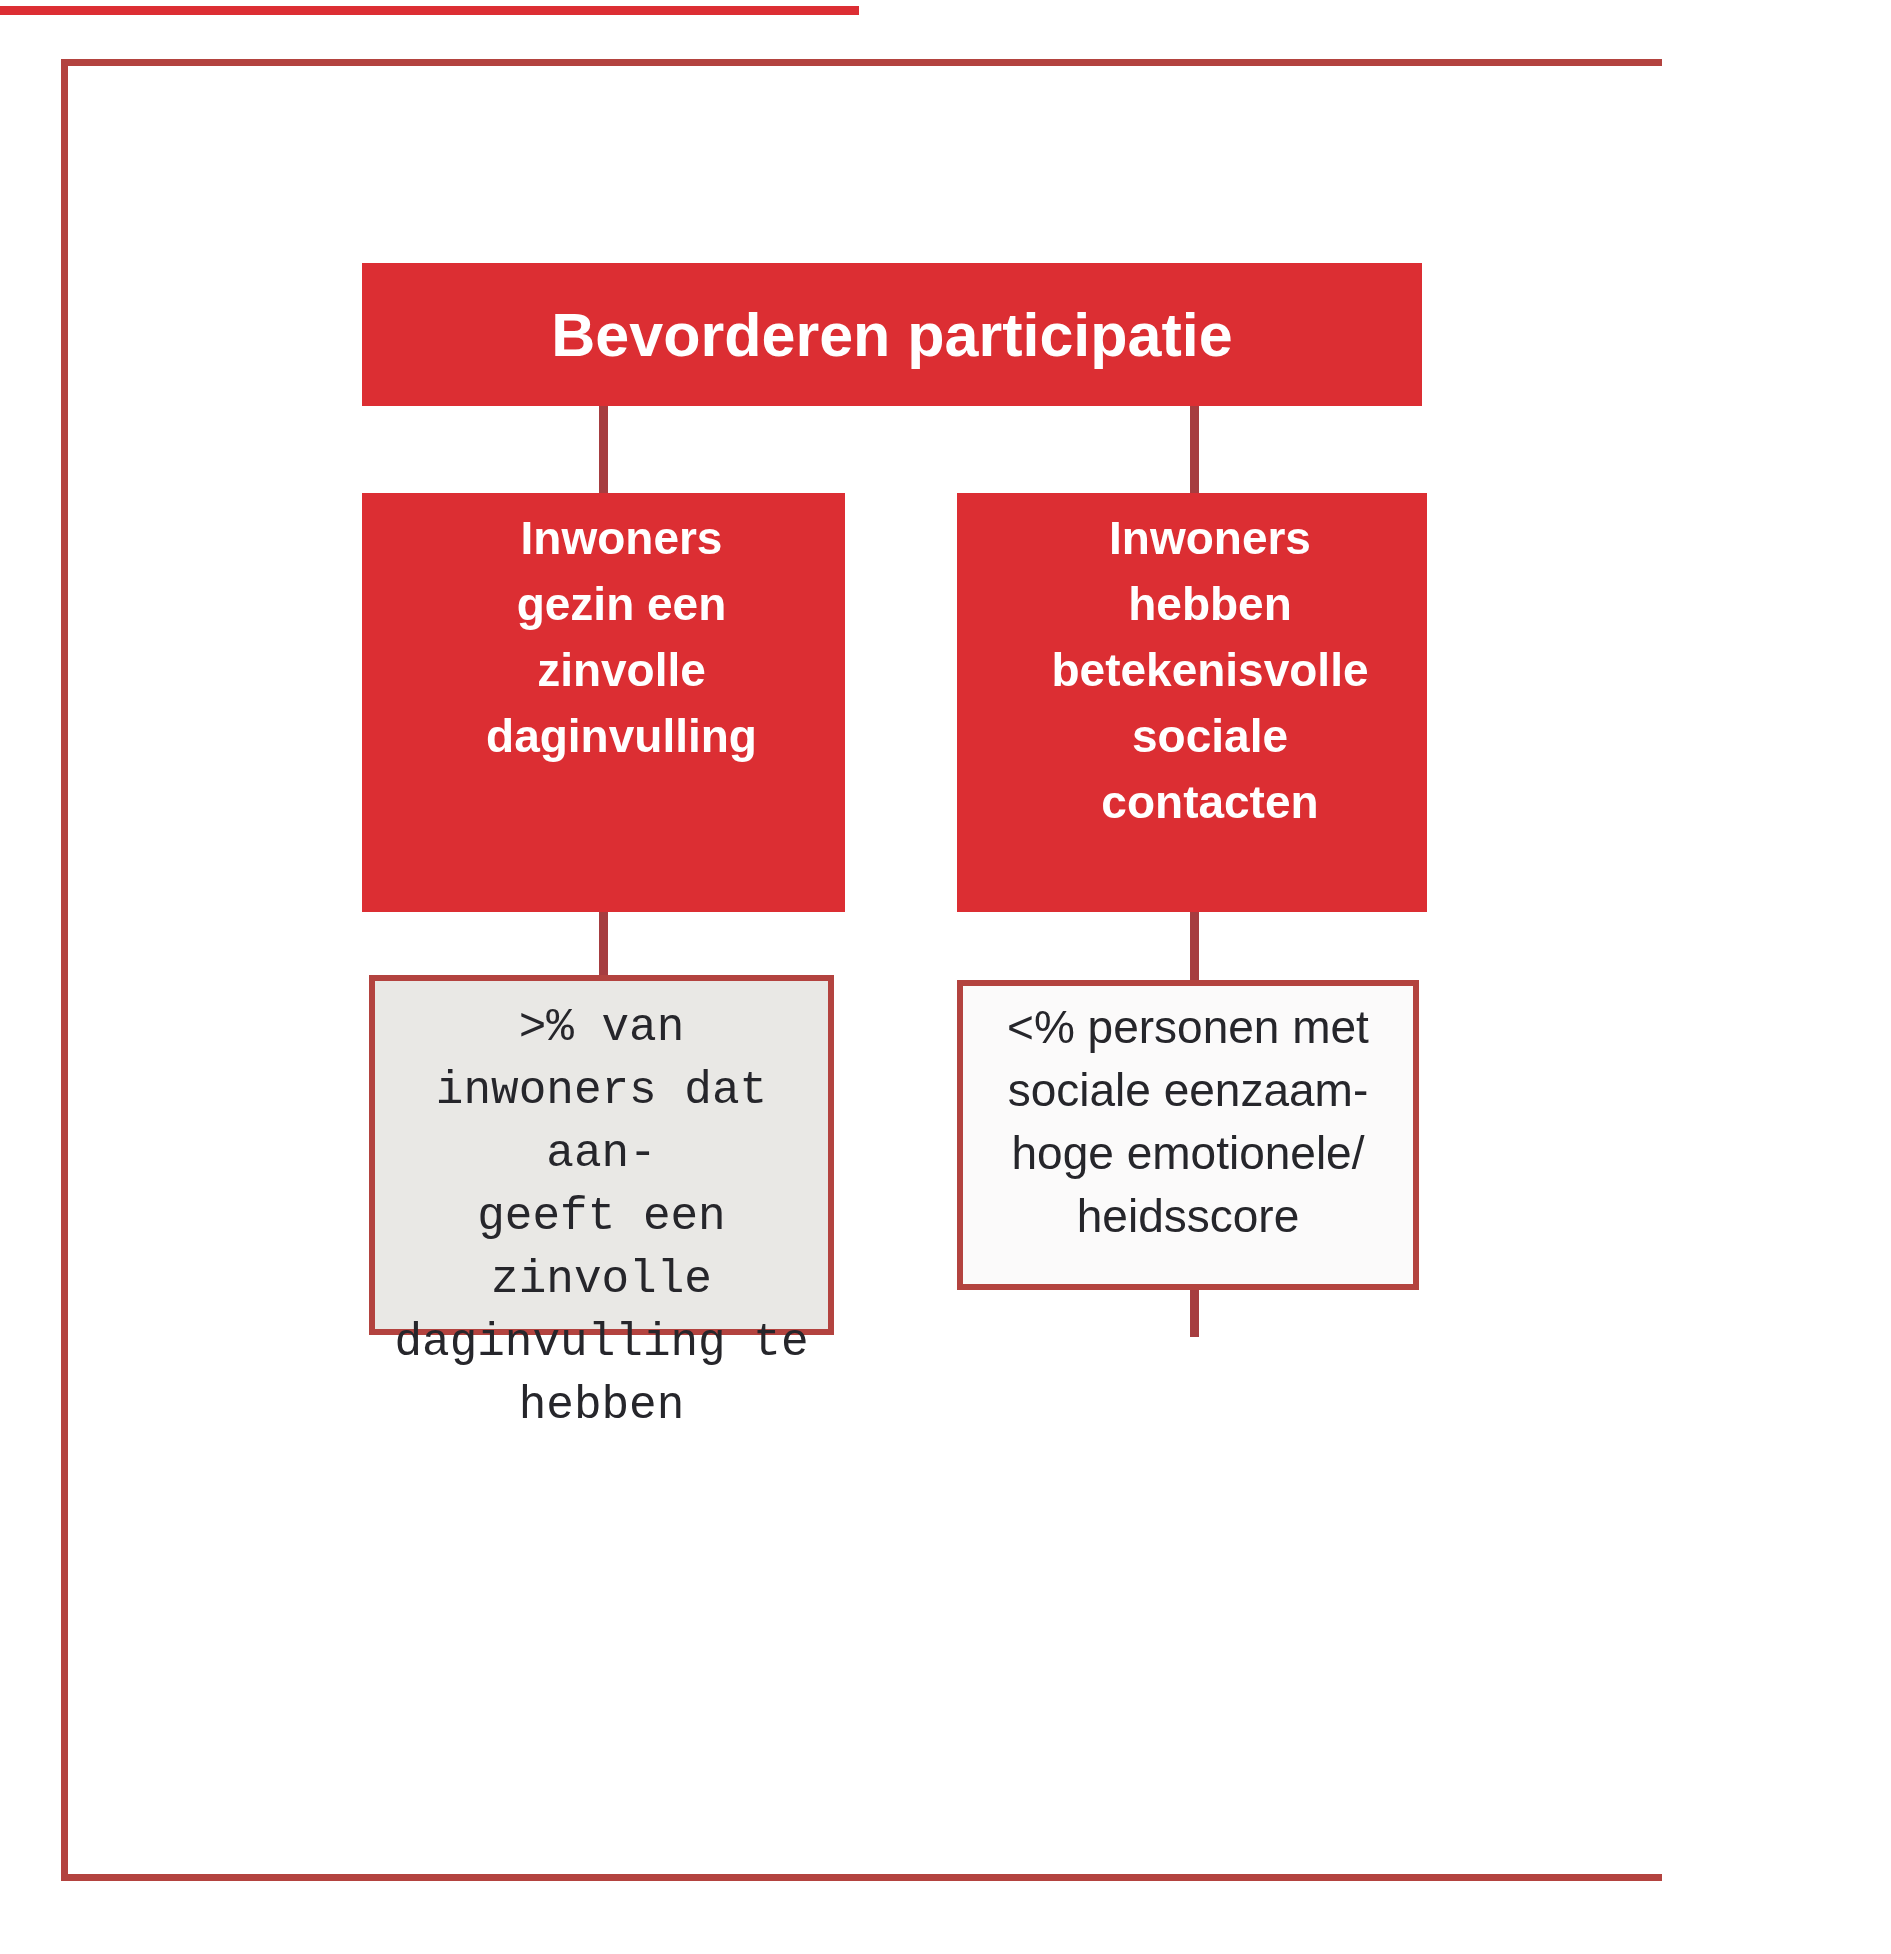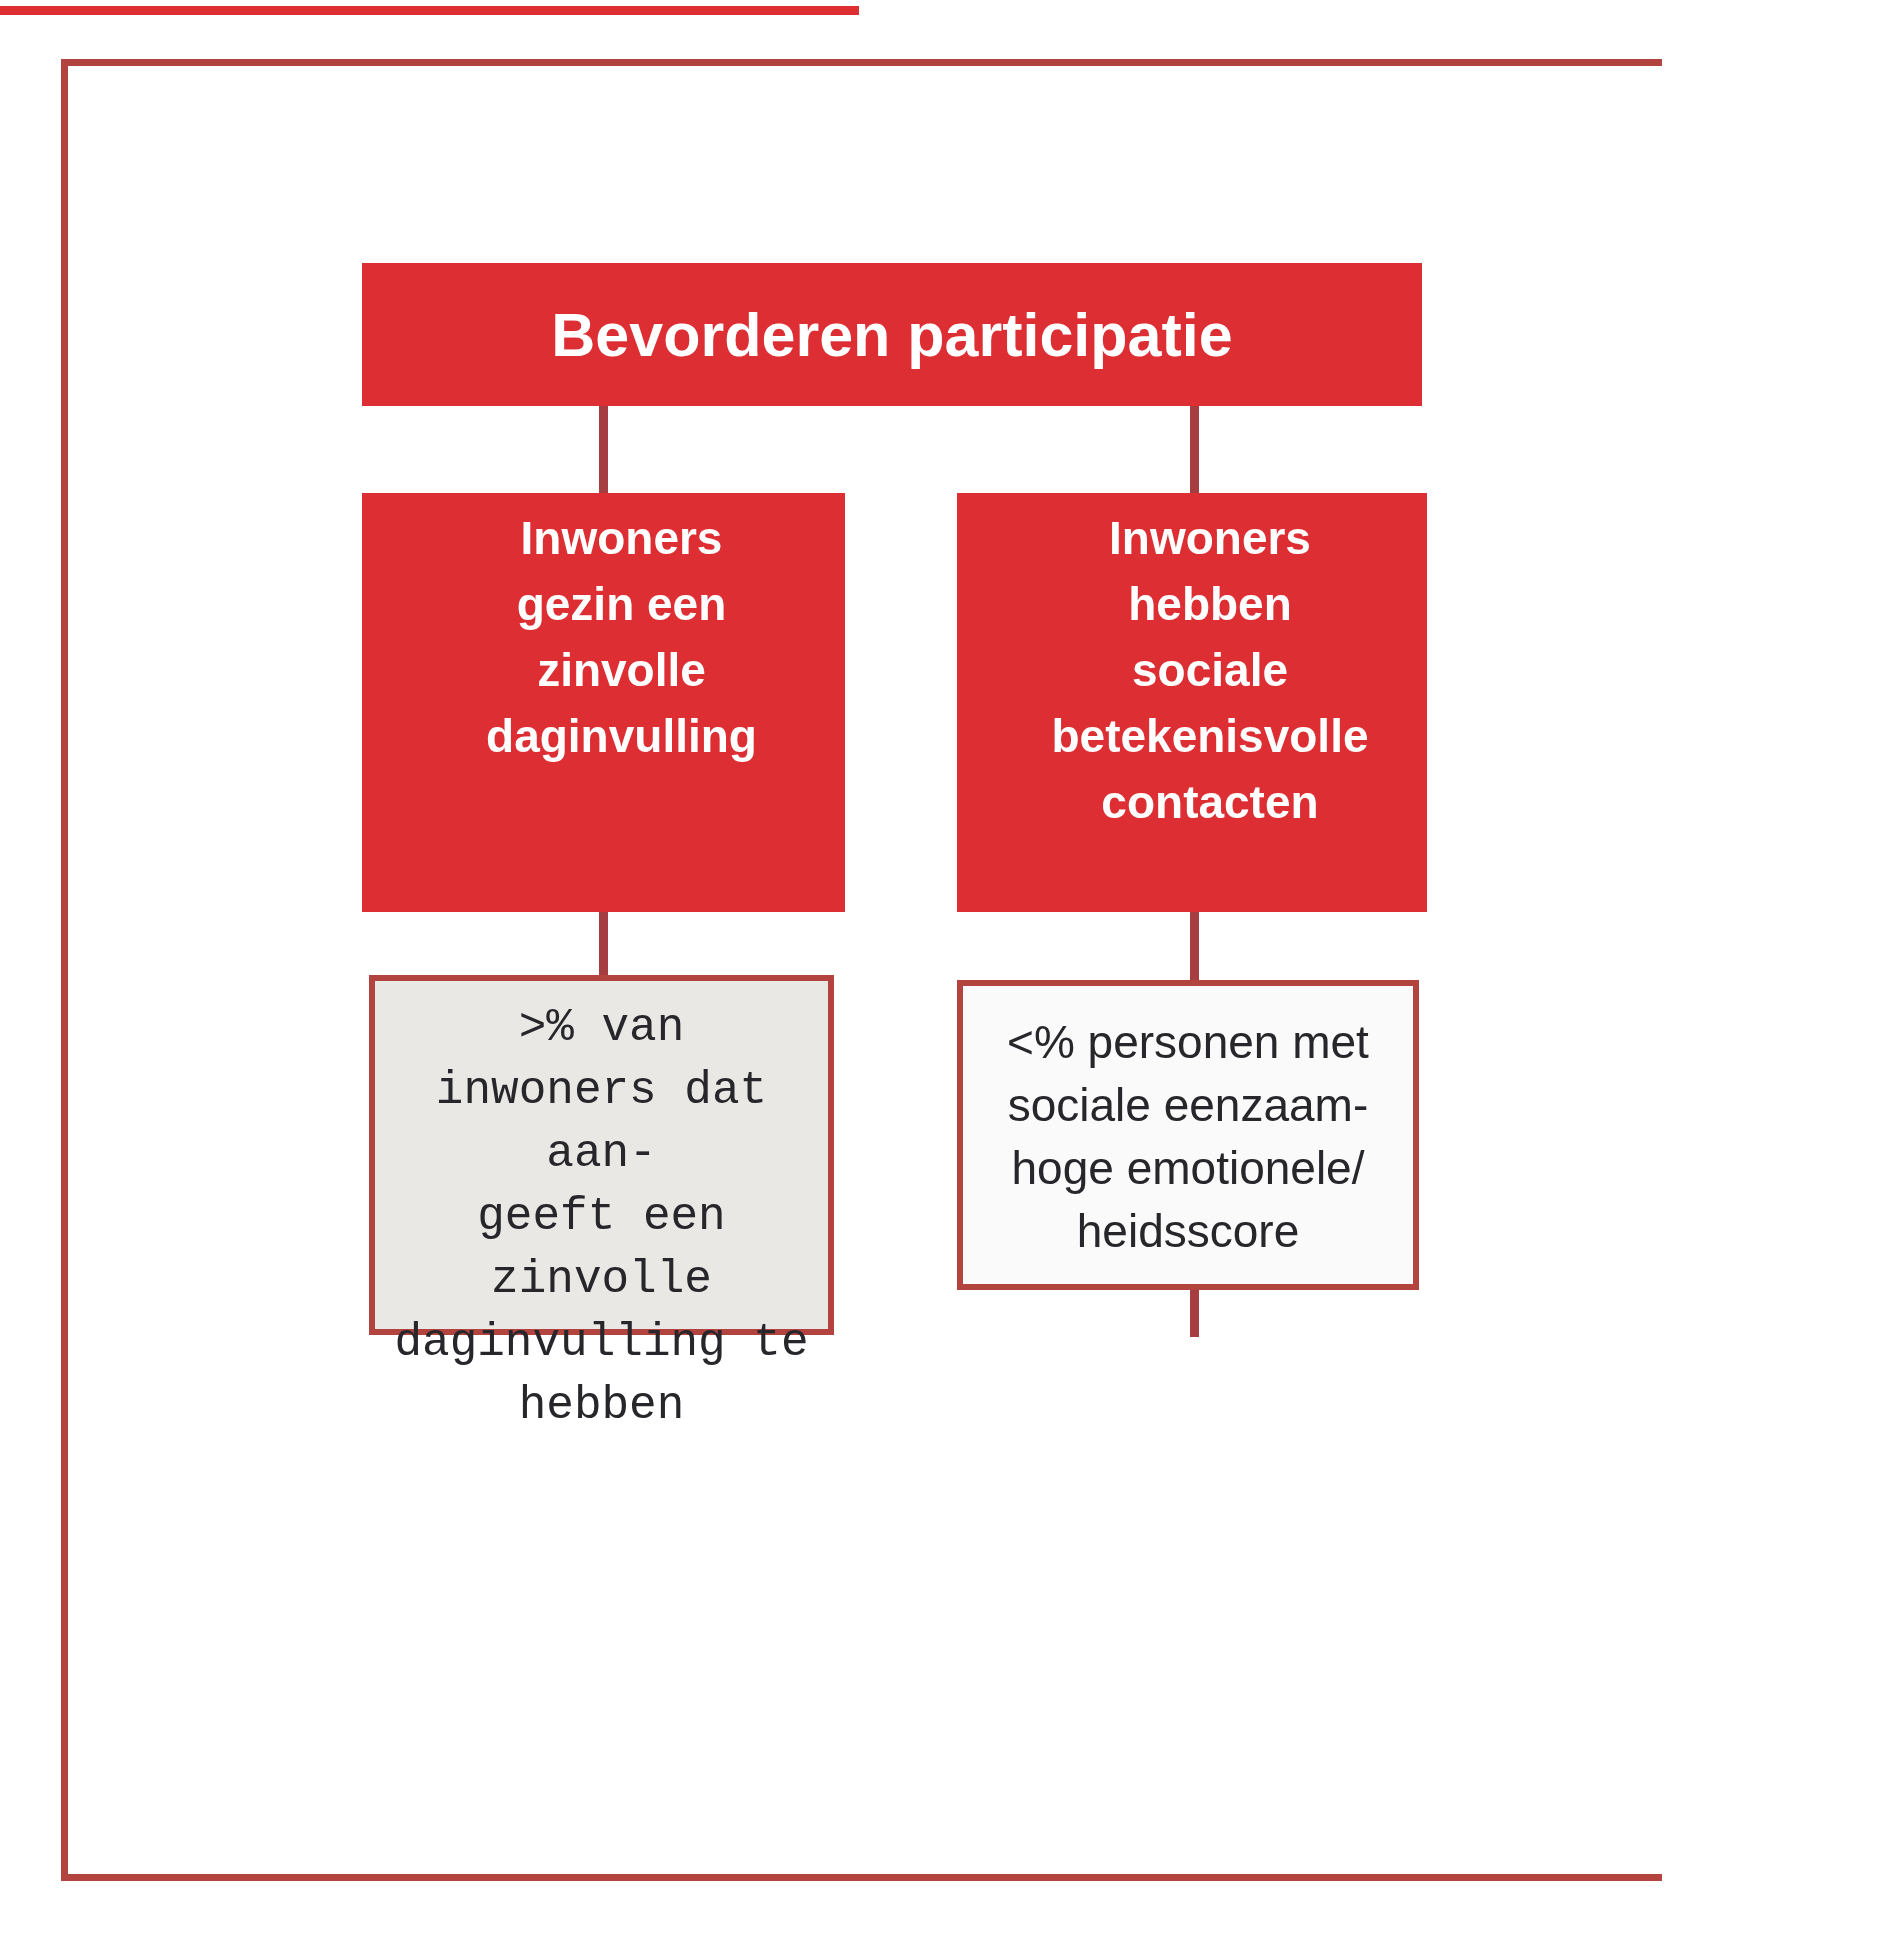--- a/index.html
+++ b/index.html
@@ -56,21 +56,21 @@
   }
   .ind-gray{
     left:369px;top:975px;width:465px;height:360px;
     background:var(--gray-fill,#e9e8e5);
     padding-top:15.8px;
     font-family:Liberation Mono, monospace;
   }
   .ind-white-1{
     left:957px;top:980px;width:462px;height:310px;
     background:var(--white-fill,#fbfafa);
-    padding-top:25px;
+    padding-top:10px;
   }
   .ind-white-2{
     left:957px;top:1335px;width:465px;height:387px;
     background:var(--white-fill,#fbfafa);
     padding-top:31.5px;
   }
   .c1{left:599px;top:404px;height:91px;}
   .c2{left:1190px;top:404px;height:91px;}
   .c3{left:599px;top:909px;height:69px;}
   .c4{left:1190px;top:909px;height:74px;}
@@ -98,22 +98,22 @@
   <div class="box red goal goal-left">
     <div class="ln">Inwoners</div>
     <div class="ln">gezin een</div>
     <div class="ln">zinvolle</div>
     <div class="ln">daginvulling</div>
   </div>
 
   <div class="box red goal goal-right">
     <div class="ln">Inwoners</div>
     <div class="ln">hebben</div>
+    <div class="ln">betekenisvolle</div>
     <div class="ln">sociale</div>
-    <div class="ln">betekenisvolle</div>
     <div class="ln">contacten</div>
   </div>
 
   <div class="box indicator ind-gray">
     <div class="ln">&gt;% van</div>
     <div class="ln">inwoners dat aan-</div>
     <div class="ln">geeft een zinvolle</div>
     <div class="ln">daginvulling te</div>
     <div class="ln">hebben</div>
   </div>

